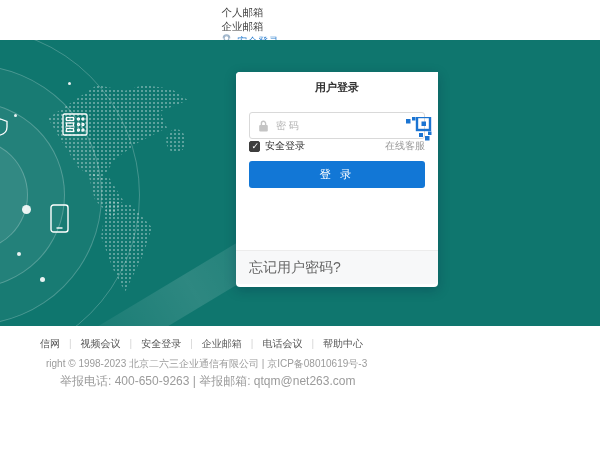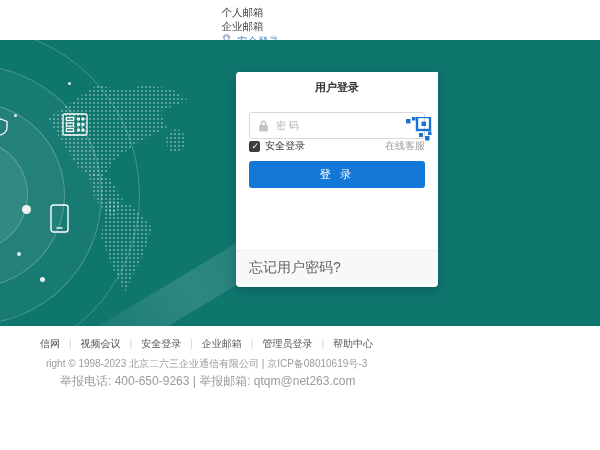--- a/index.html
+++ b/index.html
@@ -197,20 +197,20 @@
       </div>
     </div>
   </section>
 
   <footer class="pagefoot">
     <ul class="flinks">
       <li><a>信网</a></li>
       <li><a>视频会议</a></li>
       <li><a>安全登录</a></li>
       <li><a>企业邮箱</a></li>
-      <li><a>管理员登录</a></li>
+      <li><a>电话会议</a></li>
       <li><a>帮助中心</a></li>
     </ul>
     <div class="copyright">right © 1998-2023 北京二六三企业通信有限公司 | 京ICP备08010619号-3</div>
     <div class="report">举报电话: 400-650-9263 | 举报邮箱: qtqm@net263.com</div>
   </footer>
 
 </div>
 
 </body></html>

